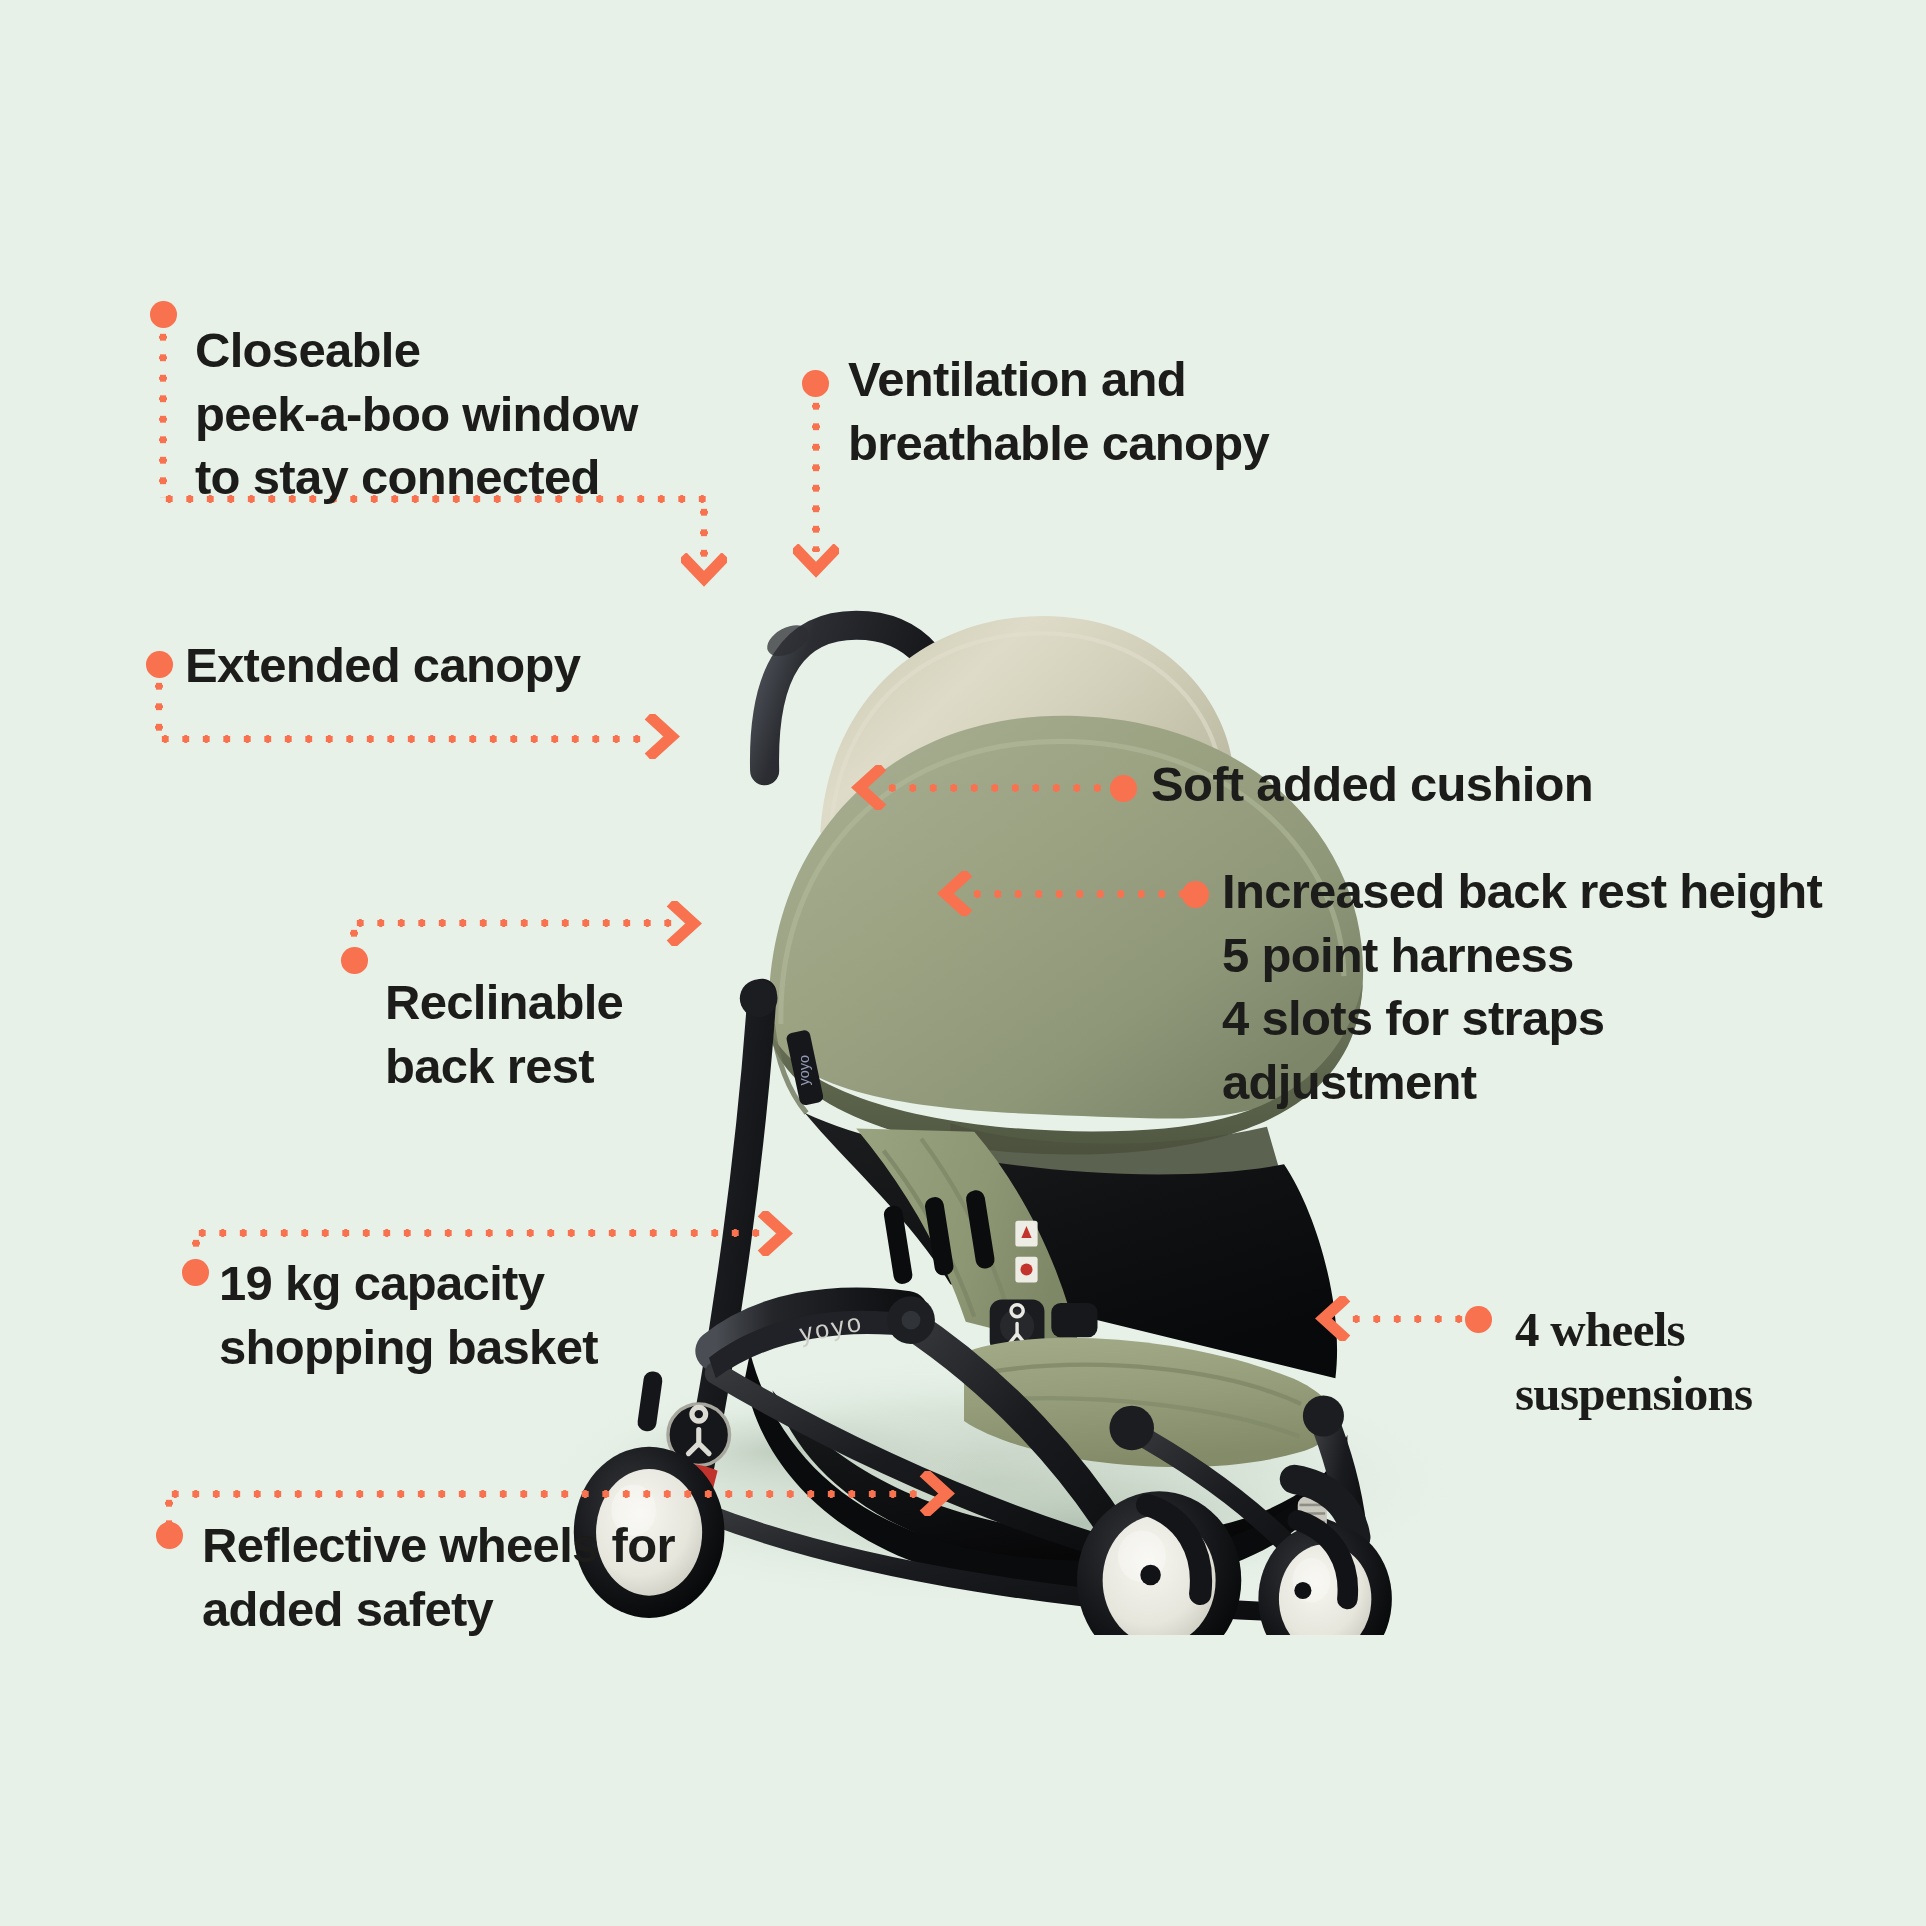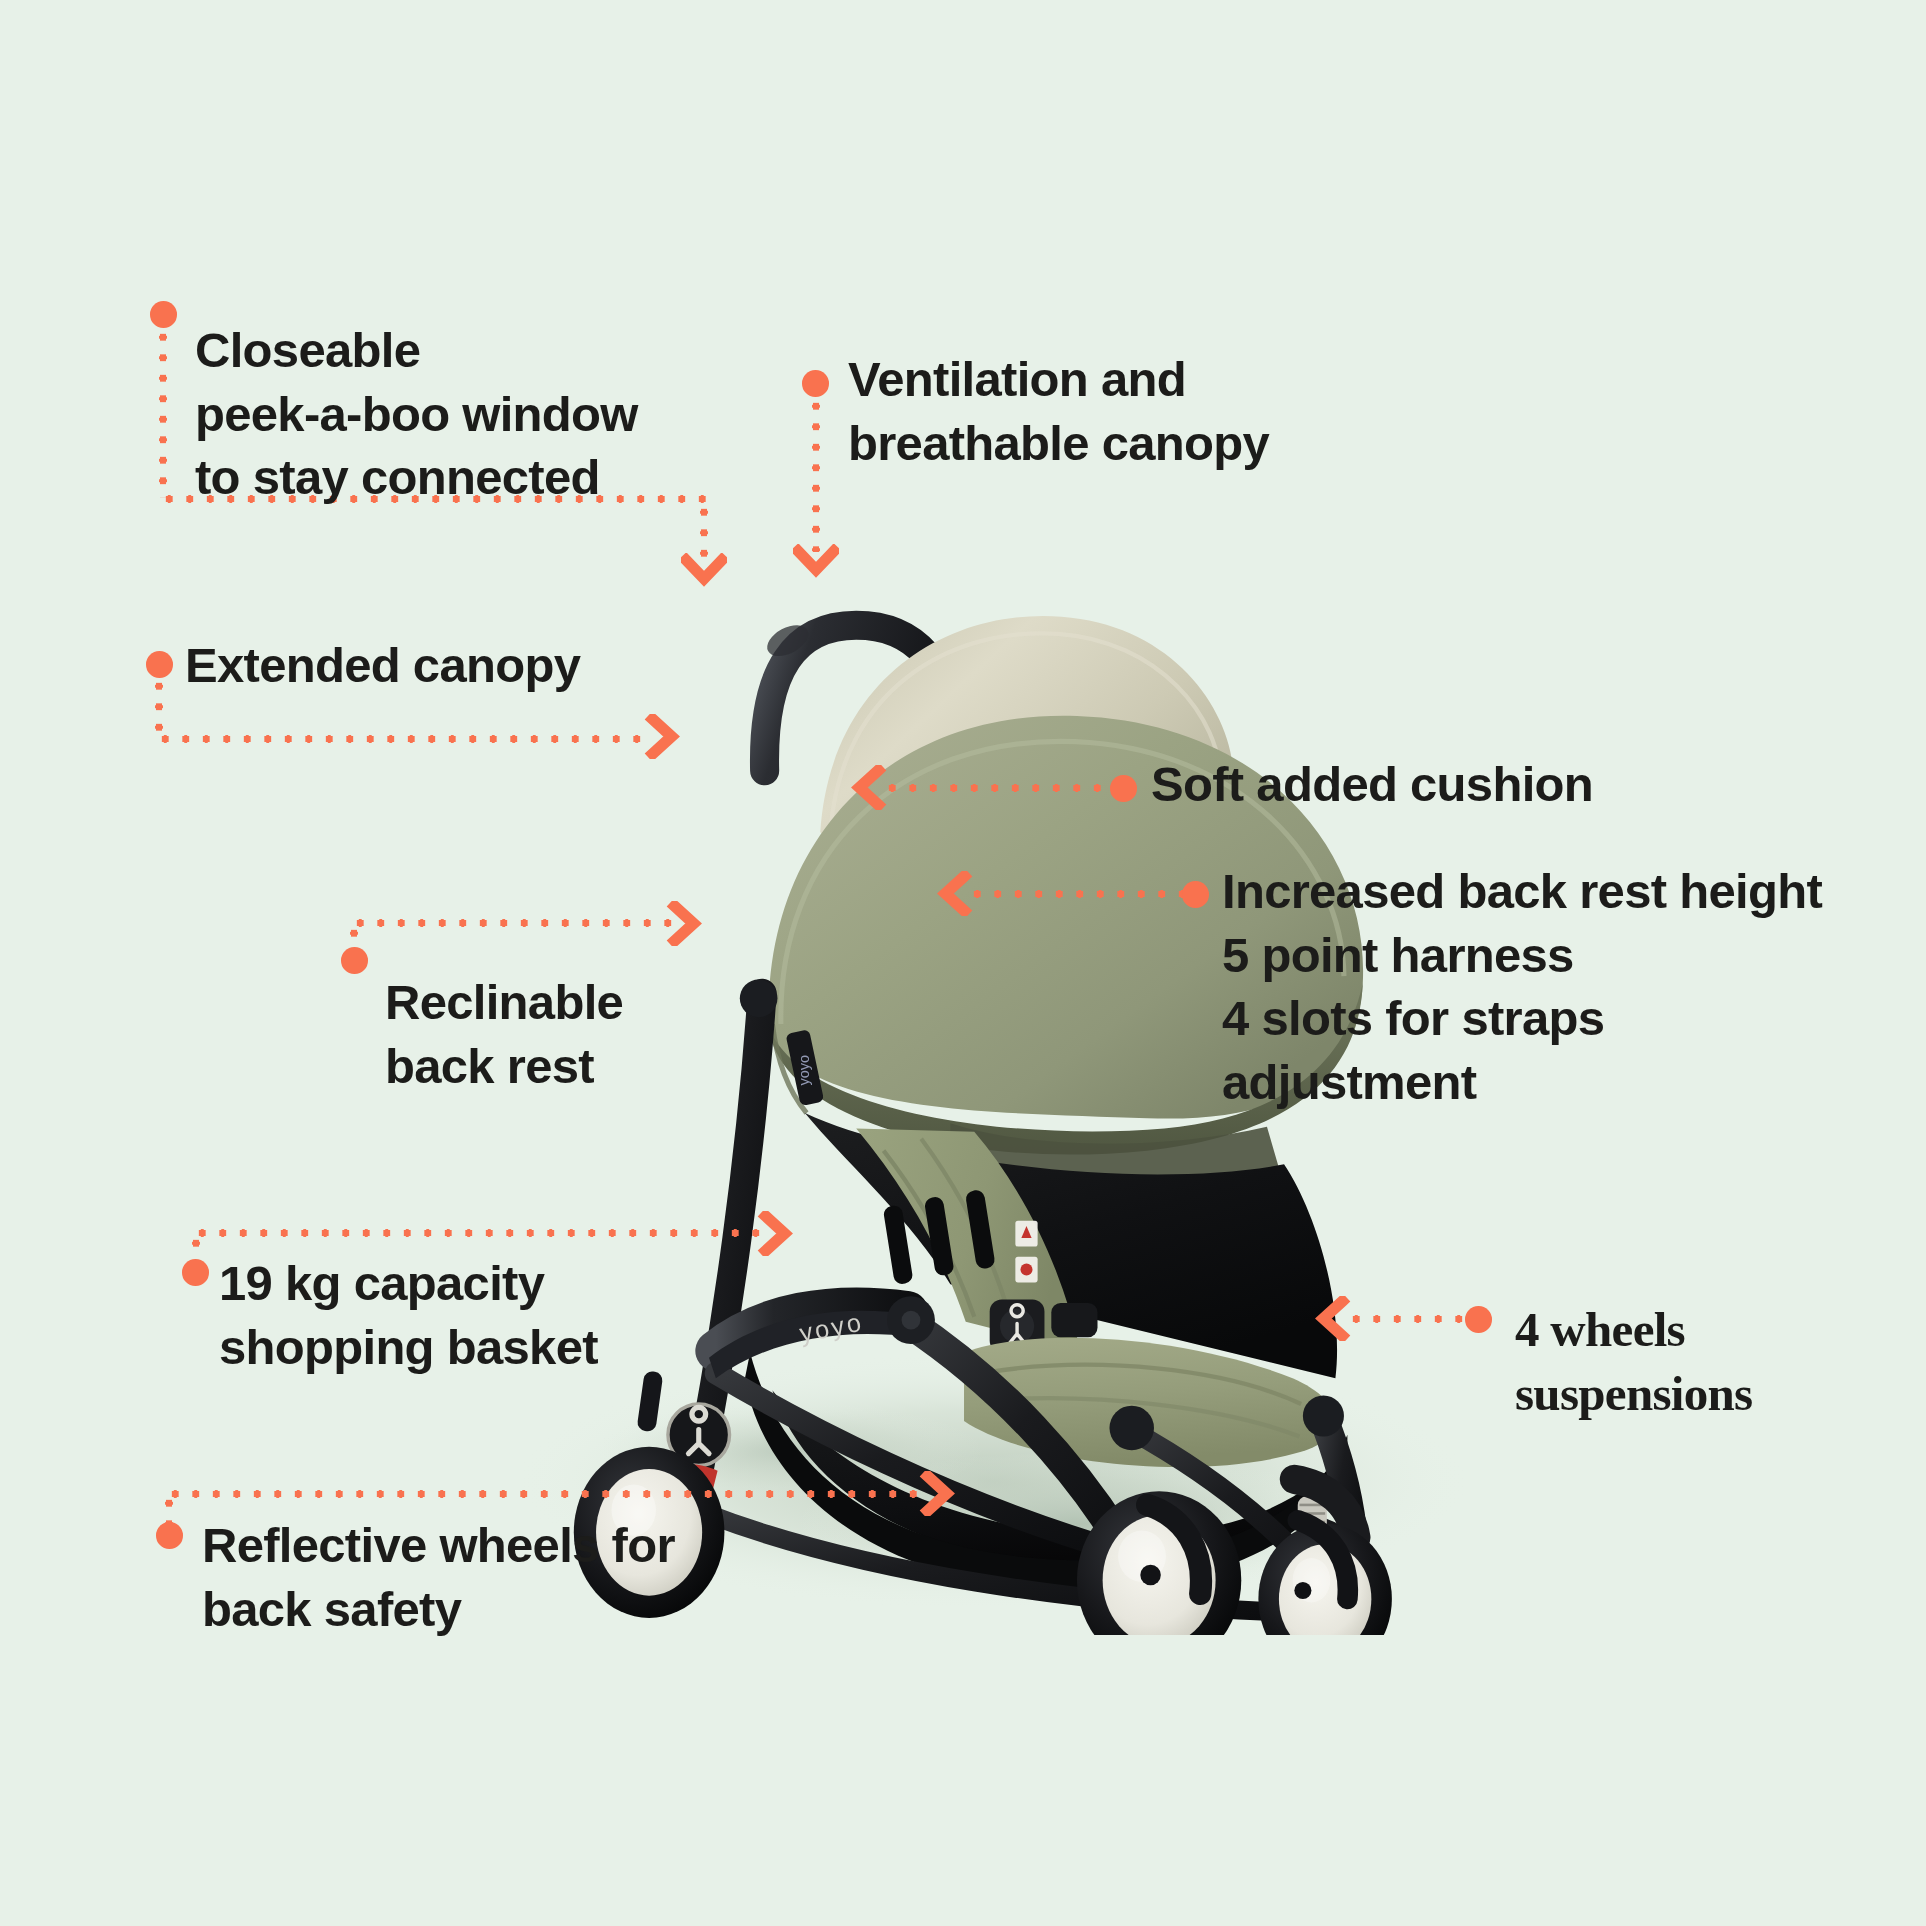--- a/index.html
+++ b/index.html
@@ -359,16 +359,16 @@
   <div class="callout" style="left:385px; top:943px; width:360px;margin-top:28px;">Reclinable
 back rest</div>
 
   <div class="callout" style="left:219px; top:1252px; width:445px;">19 kg capacity
 shopping basket</div>
 
   <div class="callout right" style="left:1515px; top:1298px; width:377px;font-family:Liberation Serif, serif;">4 wheels
 suspensions</div>
 
   <div class="callout" style="left:202px; top:1514px; width:514px;">Reflective wheels for
-back safety</div>
+added safety</div>
 
 </div>
 
 
 </body></html>

